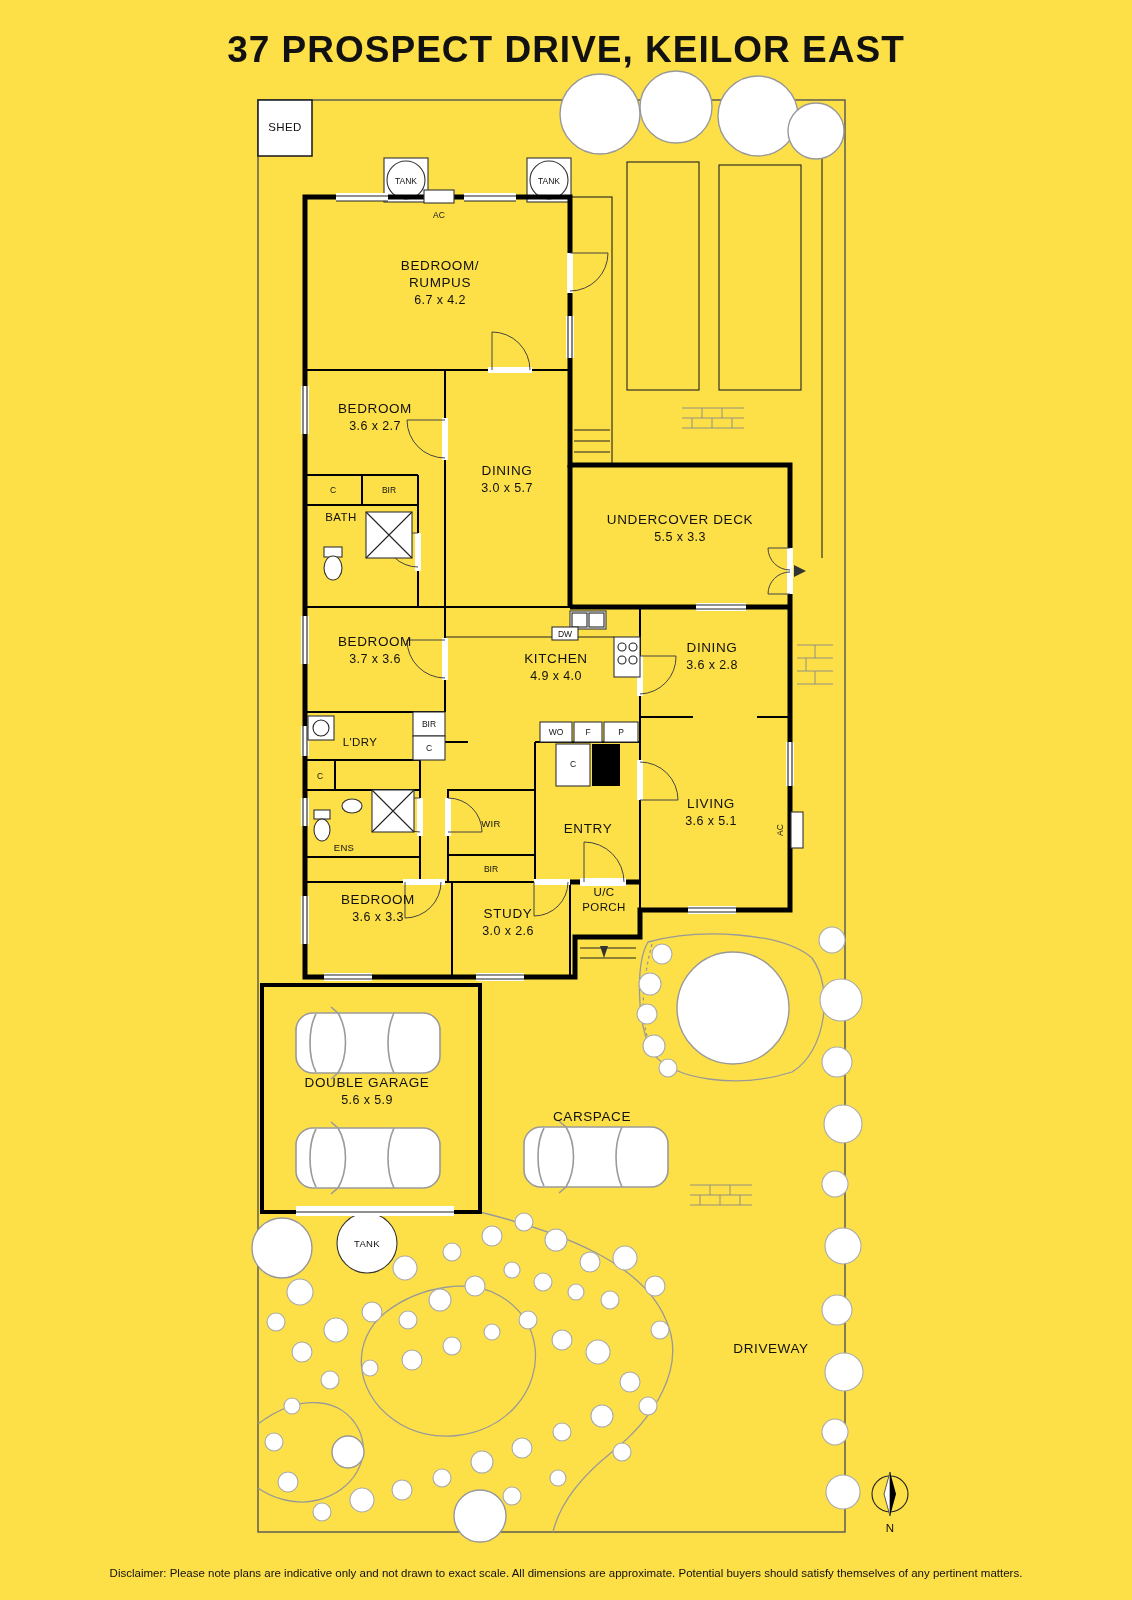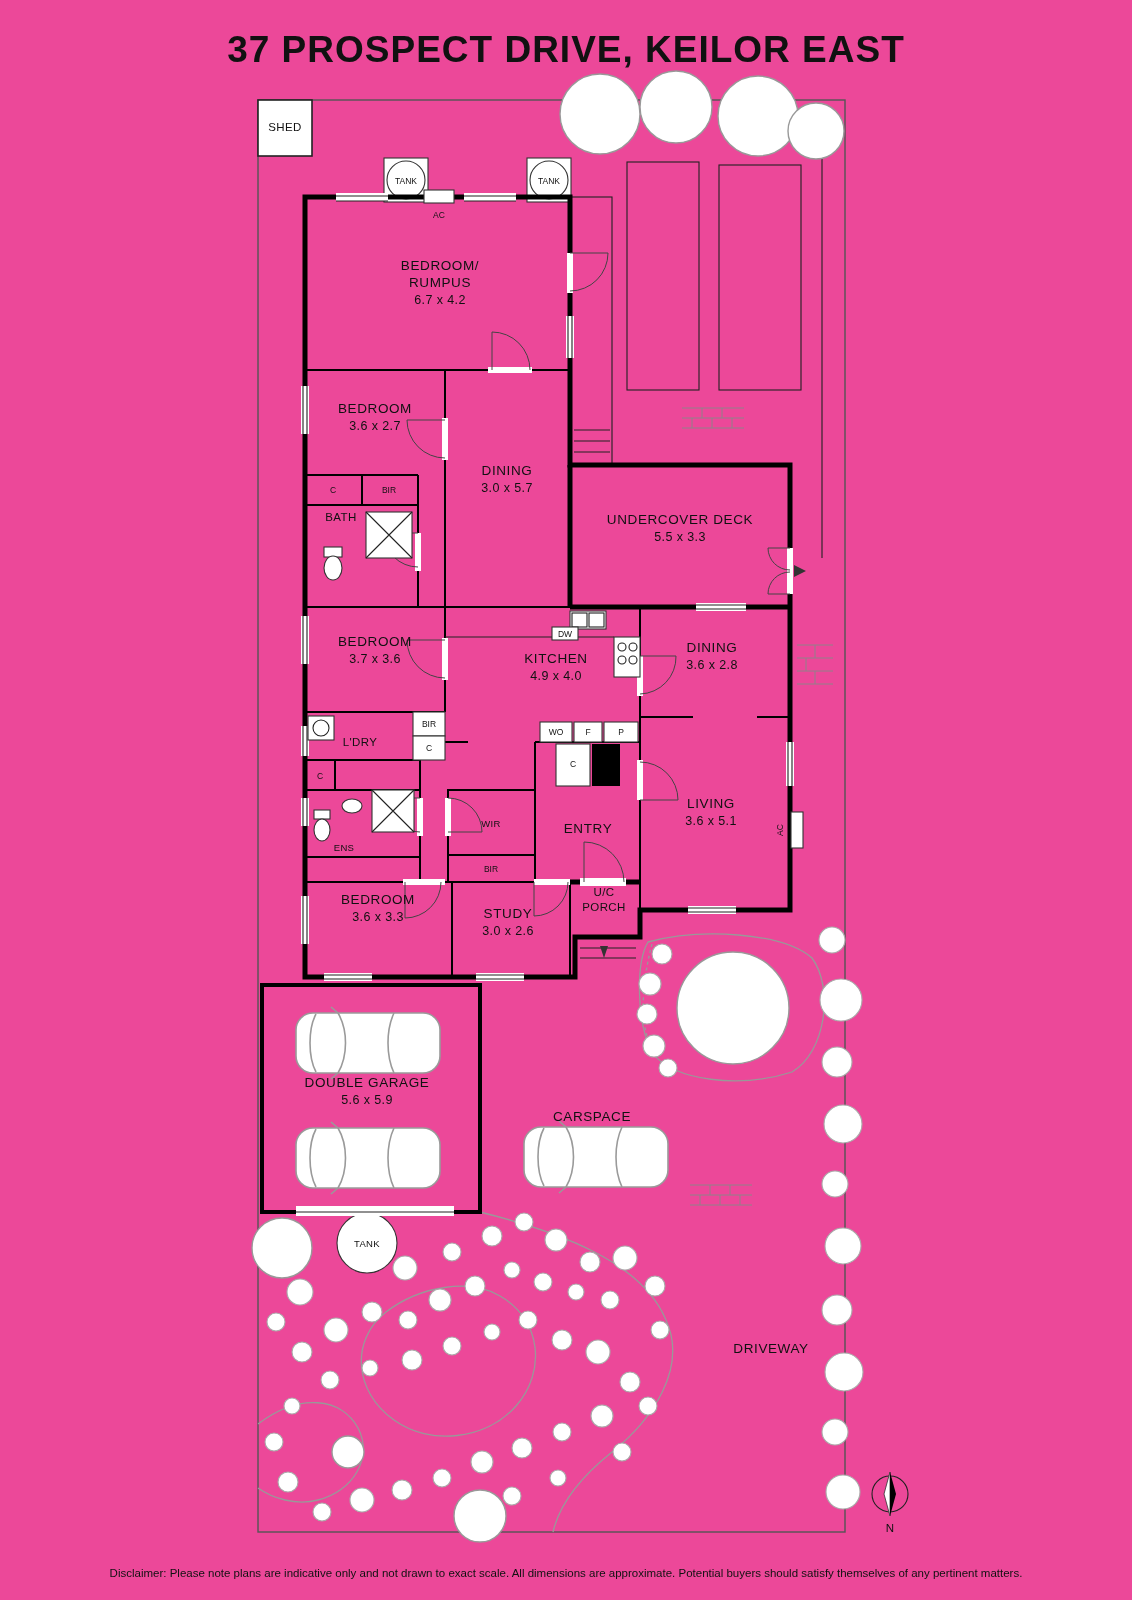--- a/index.html
+++ b/index.html
@@ -1,16 +1,16 @@
 <!DOCTYPE html>
 <html><head>
 <meta charset="utf-8">
 <style>
   html,body{margin:0;padding:0;background:#ffffff;}
-  .page{position:relative;width:1132px;height:1600px;background:#ec4899;overflow:hidden;}
+  .page{position:relative;width:1132px;height:1600px;background:#fde047;overflow:hidden;}
   svg{display:block;}
   text{font-family:"Liberation Sans","DejaVu Sans",sans-serif;fill:#111;}
   .t-title{font-size:37px;font-weight:bold;text-anchor:middle;letter-spacing:1px;}
   .t-room{font-size:13.5px;text-anchor:middle;letter-spacing:.6px;}
   .t-dims{font-size:12.5px;text-anchor:middle;letter-spacing:.4px;}
   .t-med{font-size:11.5px;text-anchor:middle;letter-spacing:.4px;}
   .t-small{font-size:9.5px;text-anchor:middle;letter-spacing:.3px;}
   .t-tiny{font-size:8.5px;text-anchor:middle;}
   .t-disc{font-size:11.5px;text-anchor:middle;}
   .wall5{fill:none;stroke:#000;stroke-width:5;}

